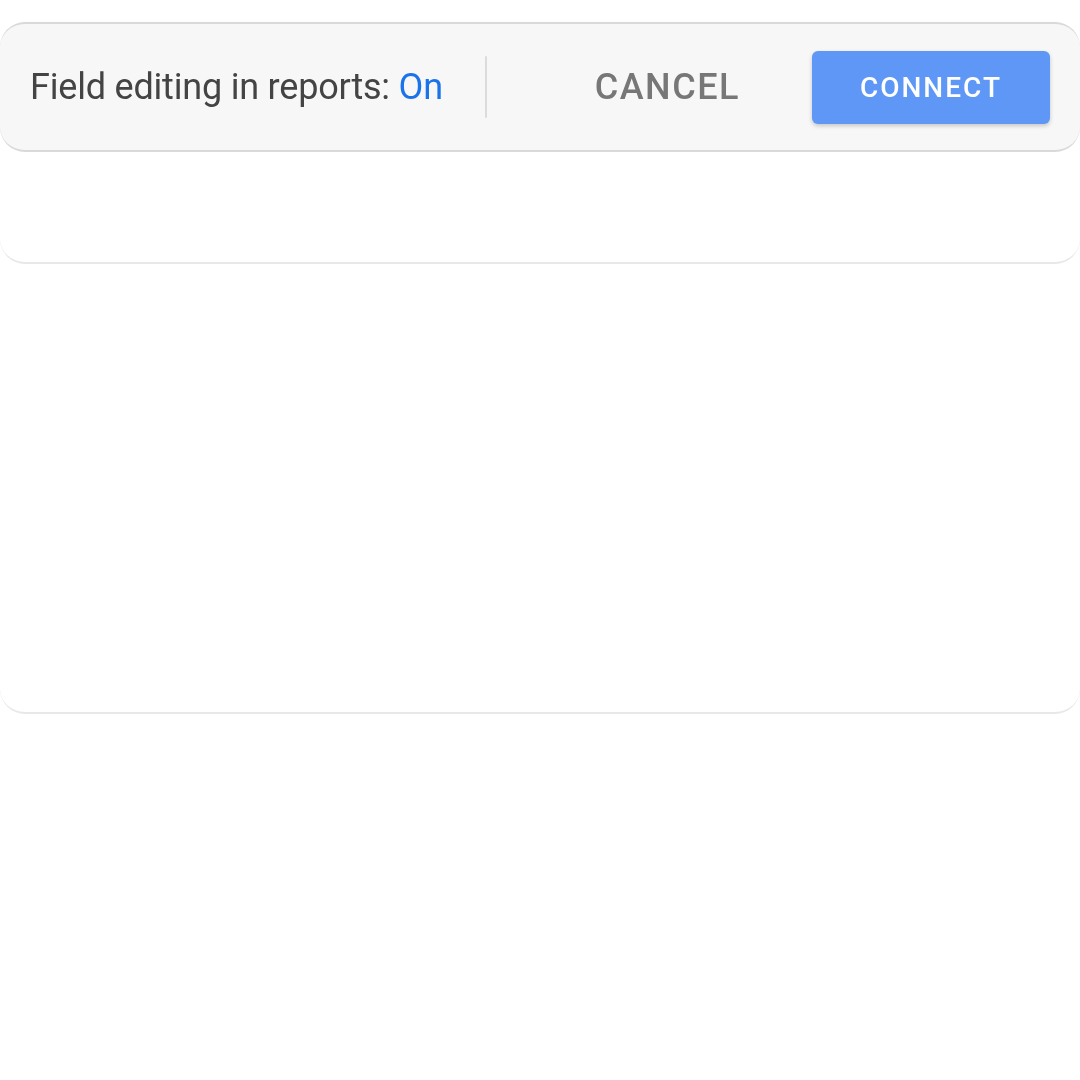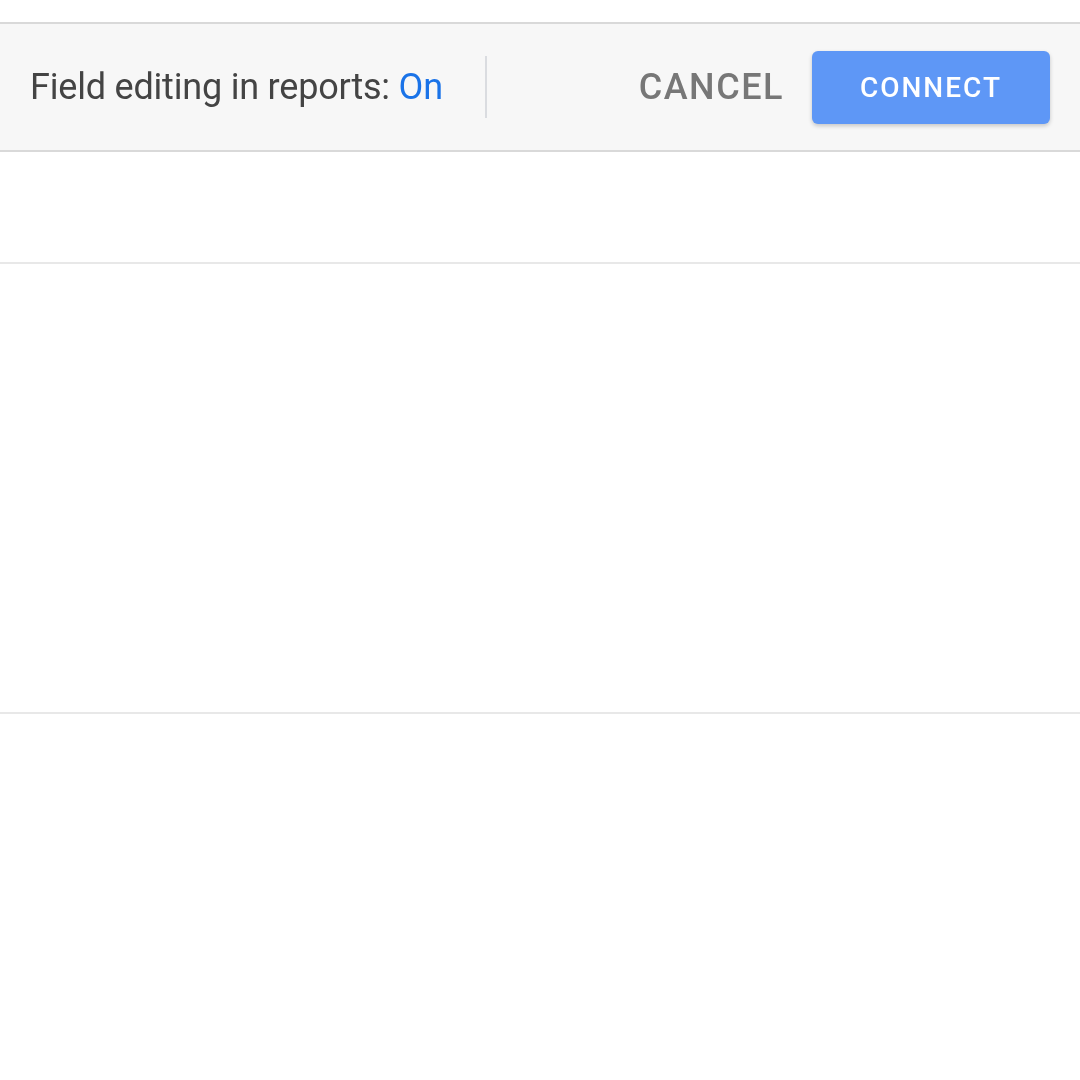--- a/index.html
+++ b/index.html
@@ -1,18 +1,19 @@
 <!DOCTYPE html>
 <html><head>
   <meta charset="utf-8">
   <style>
     * {
       margin: 0;
       padding: 0;
       box-sizing: border-box;
+      border-radius: 25px;
     }
     body {
       width: 1080px;
       height: 1080px;
       font-family: Roboto, Arial, sans-serif;
       background: #ffffff;
       overflow: hidden;
     }
     .top-white-strip {
       height: 22px;
@@ -39,21 +40,21 @@
       width: 2px;
       height: 62px;
       background: #dadce0;
       margin-left: 42px;
       margin-right: 0px;
     }
     .actions {
       margin-left: auto;
       display: flex;
       align-items: center;
-      gap: 28px;
+      gap: 72px;
     }
     .cancel-button {
       font-size: 36px;
       font-weight: 500;
       color: #777777;
       letter-spacing: 1.5px;
       background: none;
       border: none;
       cursor: pointer;
       font-family: inherit;

